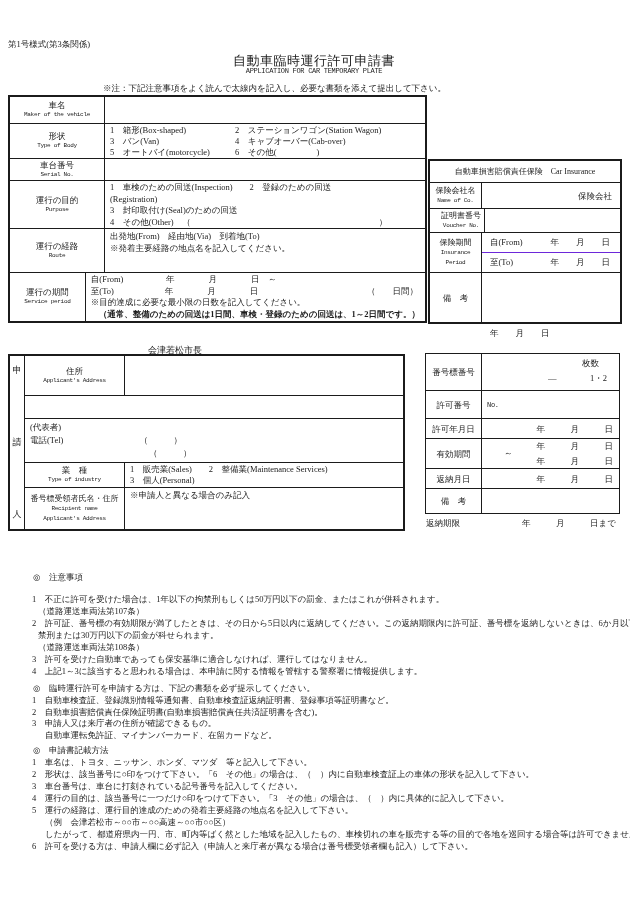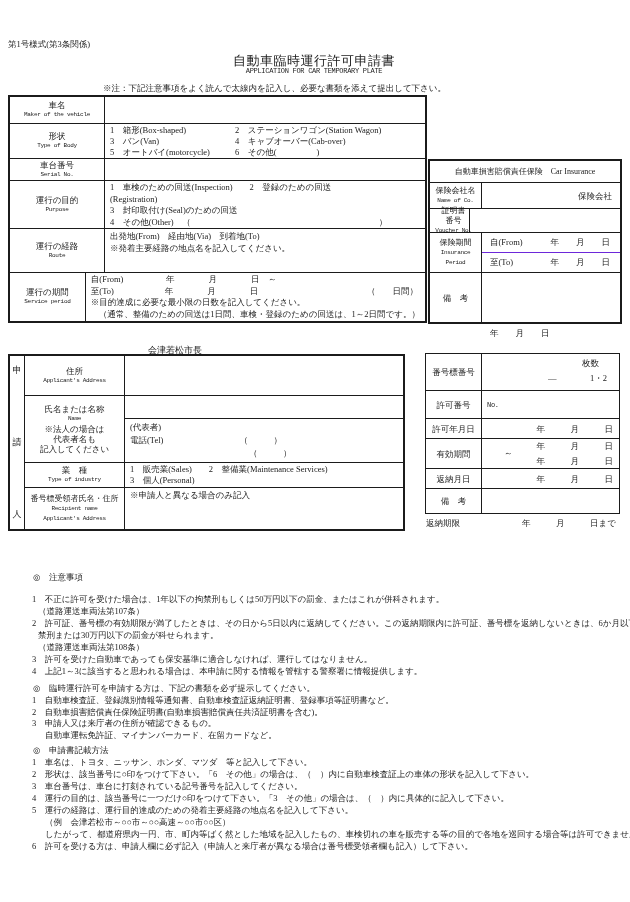--- a/index.html
+++ b/index.html
@@ -98,40 +98,40 @@
         <span>運行の期間</span>
         <span class="en">Service period</span>
       </div>
       <div class="val" style="line-height:11.5px;">
         <div class="nw">自(From)　　　　　年　　　　月　　　　日　～</div>
         <div class="fxl">
             <span class="nw">至(To)　　　　　　年　　　　月　　　　日</span>
             <span class="nw" style="margin-left:auto;margin-right:2px;">（　　日間）</span>
           </div>
         <div class="nw">※目的達成に必要な最小限の日数を記入してください。</div>
-        <div class="nw" style="padding-left:8px;">（通常、整備のための回送は1日間、車検・登録のための回送は、1～2日間です。）</div>
+        <div class="nw" style="padding-left:8px;font-weight:bold;">（通常、整備のための回送は1日間、車検・登録のための回送は、1～2日間です。）</div>
       </div>
     </div>
   </div>
 
   <div class="tbl" style="left:428px;top:159px;width:194px;height:165px;">
     <div class="trow c" style="height:22px;align-items:center;justify-content:center;font-size:8px;">
       <span class="nw">自動車損害賠償責任保険　Car Insurance</span>
     </div>
     <div class="trow" style="height:26px;">
       <div class="lbl" style="width:52px;font-size:8px;">
         <span>保険会社名</span>
         <span class="en">Name of Co.</span>
       </div>
       <div class="val" style="display:flex;align-items:center;justify-content:flex-end;padding-right:8px;">
         <span class="nw">保険会社</span>
       </div>
     </div>
     <div class="trow" style="height:24px;">
-      <div class="lbl" style="width:40px;font-size:8px;padding-left:8px;">
+      <div class="lbl" style="width:55px;font-size:8px;padding-left:8px;">
         <span>証明書番号</span>
         <span class="en">Voucher No.</span>
       </div>
       <div class="val"></div>
     </div>
     <div class="trow" style="height:40px;">
       <div class="lbl" style="width:52px;font-size:8px;">
         <span>保険期間</span>
         <span class="en">Insurance</span>
         <span class="en">Period</span>
@@ -168,27 +168,20 @@
       </div>
       <div style="flex:1;display:flex;flex-direction:column;">
         <div class="trow" style="height:40px;">
           <div class="lbl" style="width:100px;">
             <span>住所</span>
             <span class="en">Applicant's Address</span>
           </div>
           <div class="val"></div>
         </div>
         <div class="trow" style="height:67px;">
-          <div class="lbl" style="width:100px;">
-            <span>氏名または名称</span>
-            <span class="en">Name</span>
-            <span>※法人の場合は</span>
-            <span>代表者名も</span>
-            <span>記入してください</span>
-          </div>
           <div style="flex:1;display:flex;flex-direction:column;">
             <div class="sub" style="height:25px;border-bottom:1px solid #1b1b1b;padding:1px 5px;"></div>
             <div class="sub" style="flex:1;padding:2px 5px;line-height:13px;">
               <div class="nw">(代表者)</div>
               <div class="fxl">
                   <span class="nw">電話(Tel)</span>
                   <span class="nw" style="margin-left:76px;">（　　　）</span>
                 </div>
               <div class="nw" style="padding-left:119px;">（　　　）</div>
             </div>

